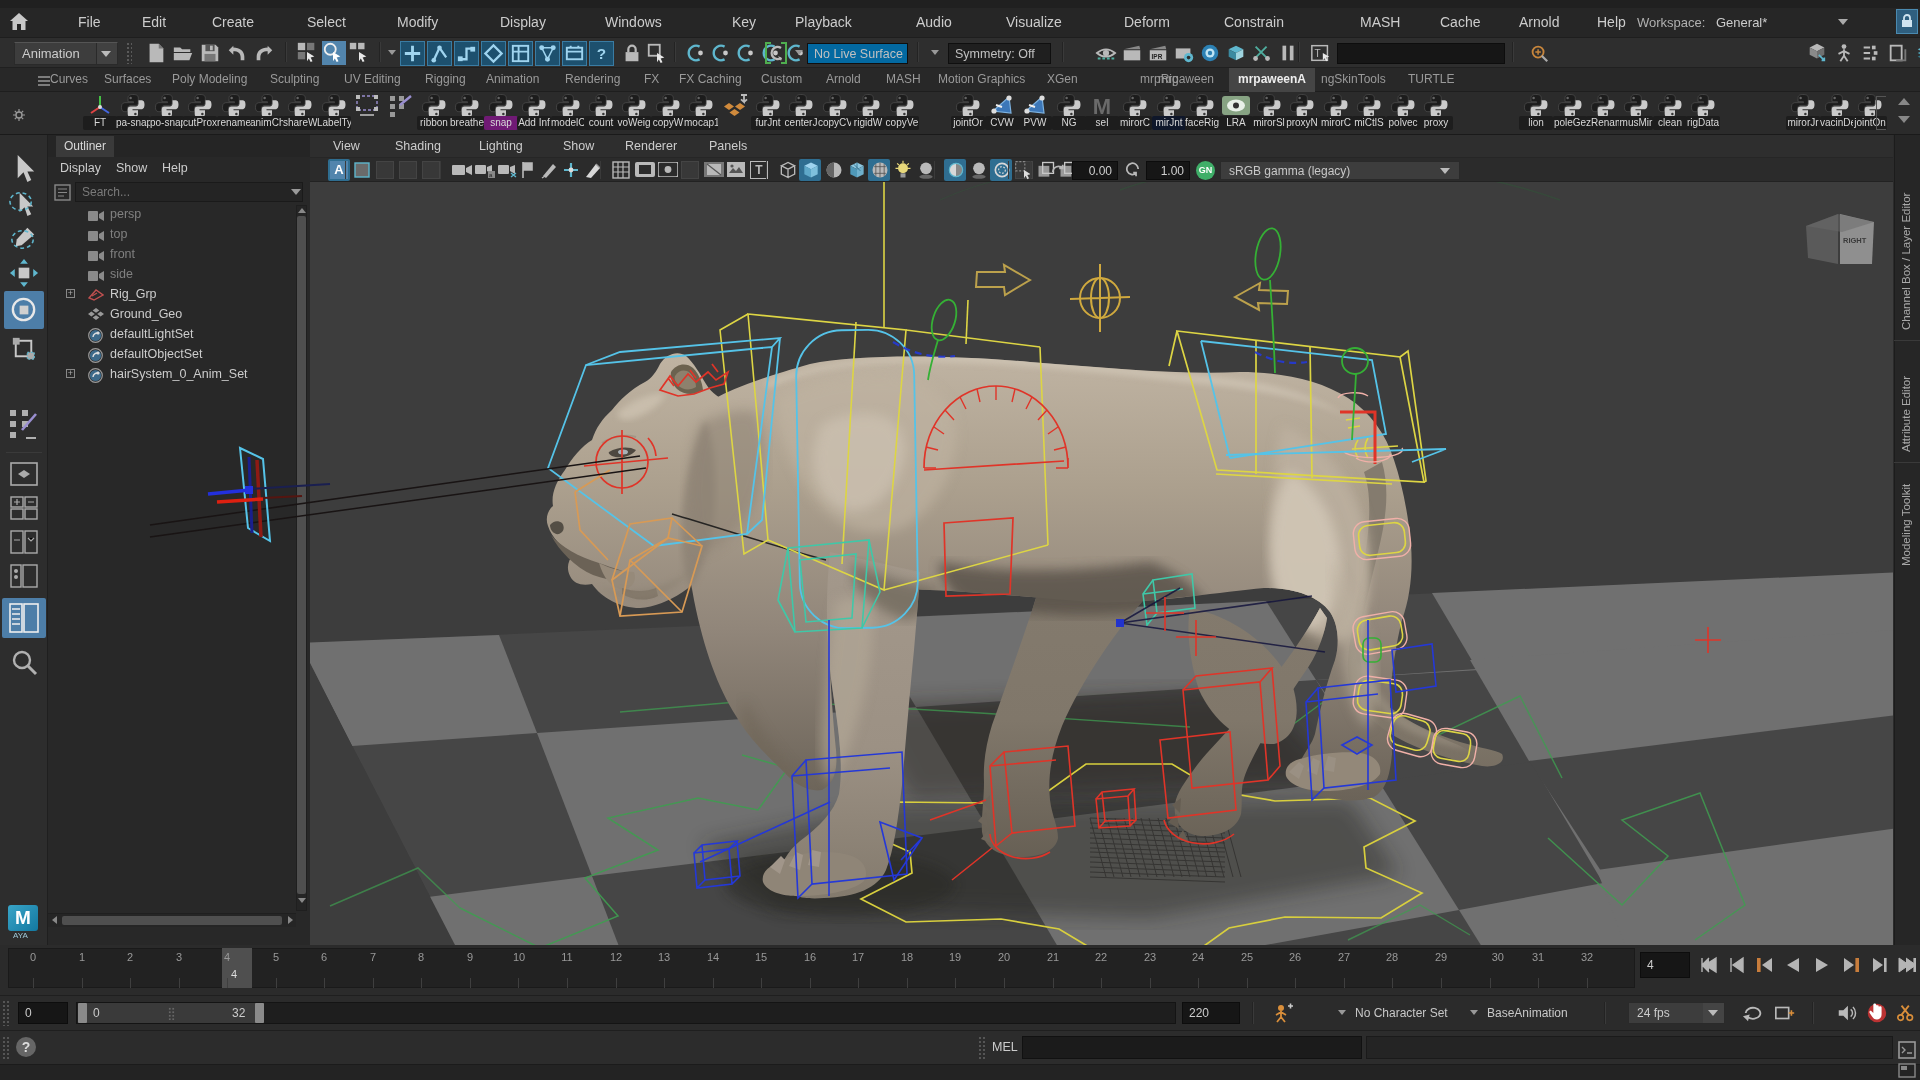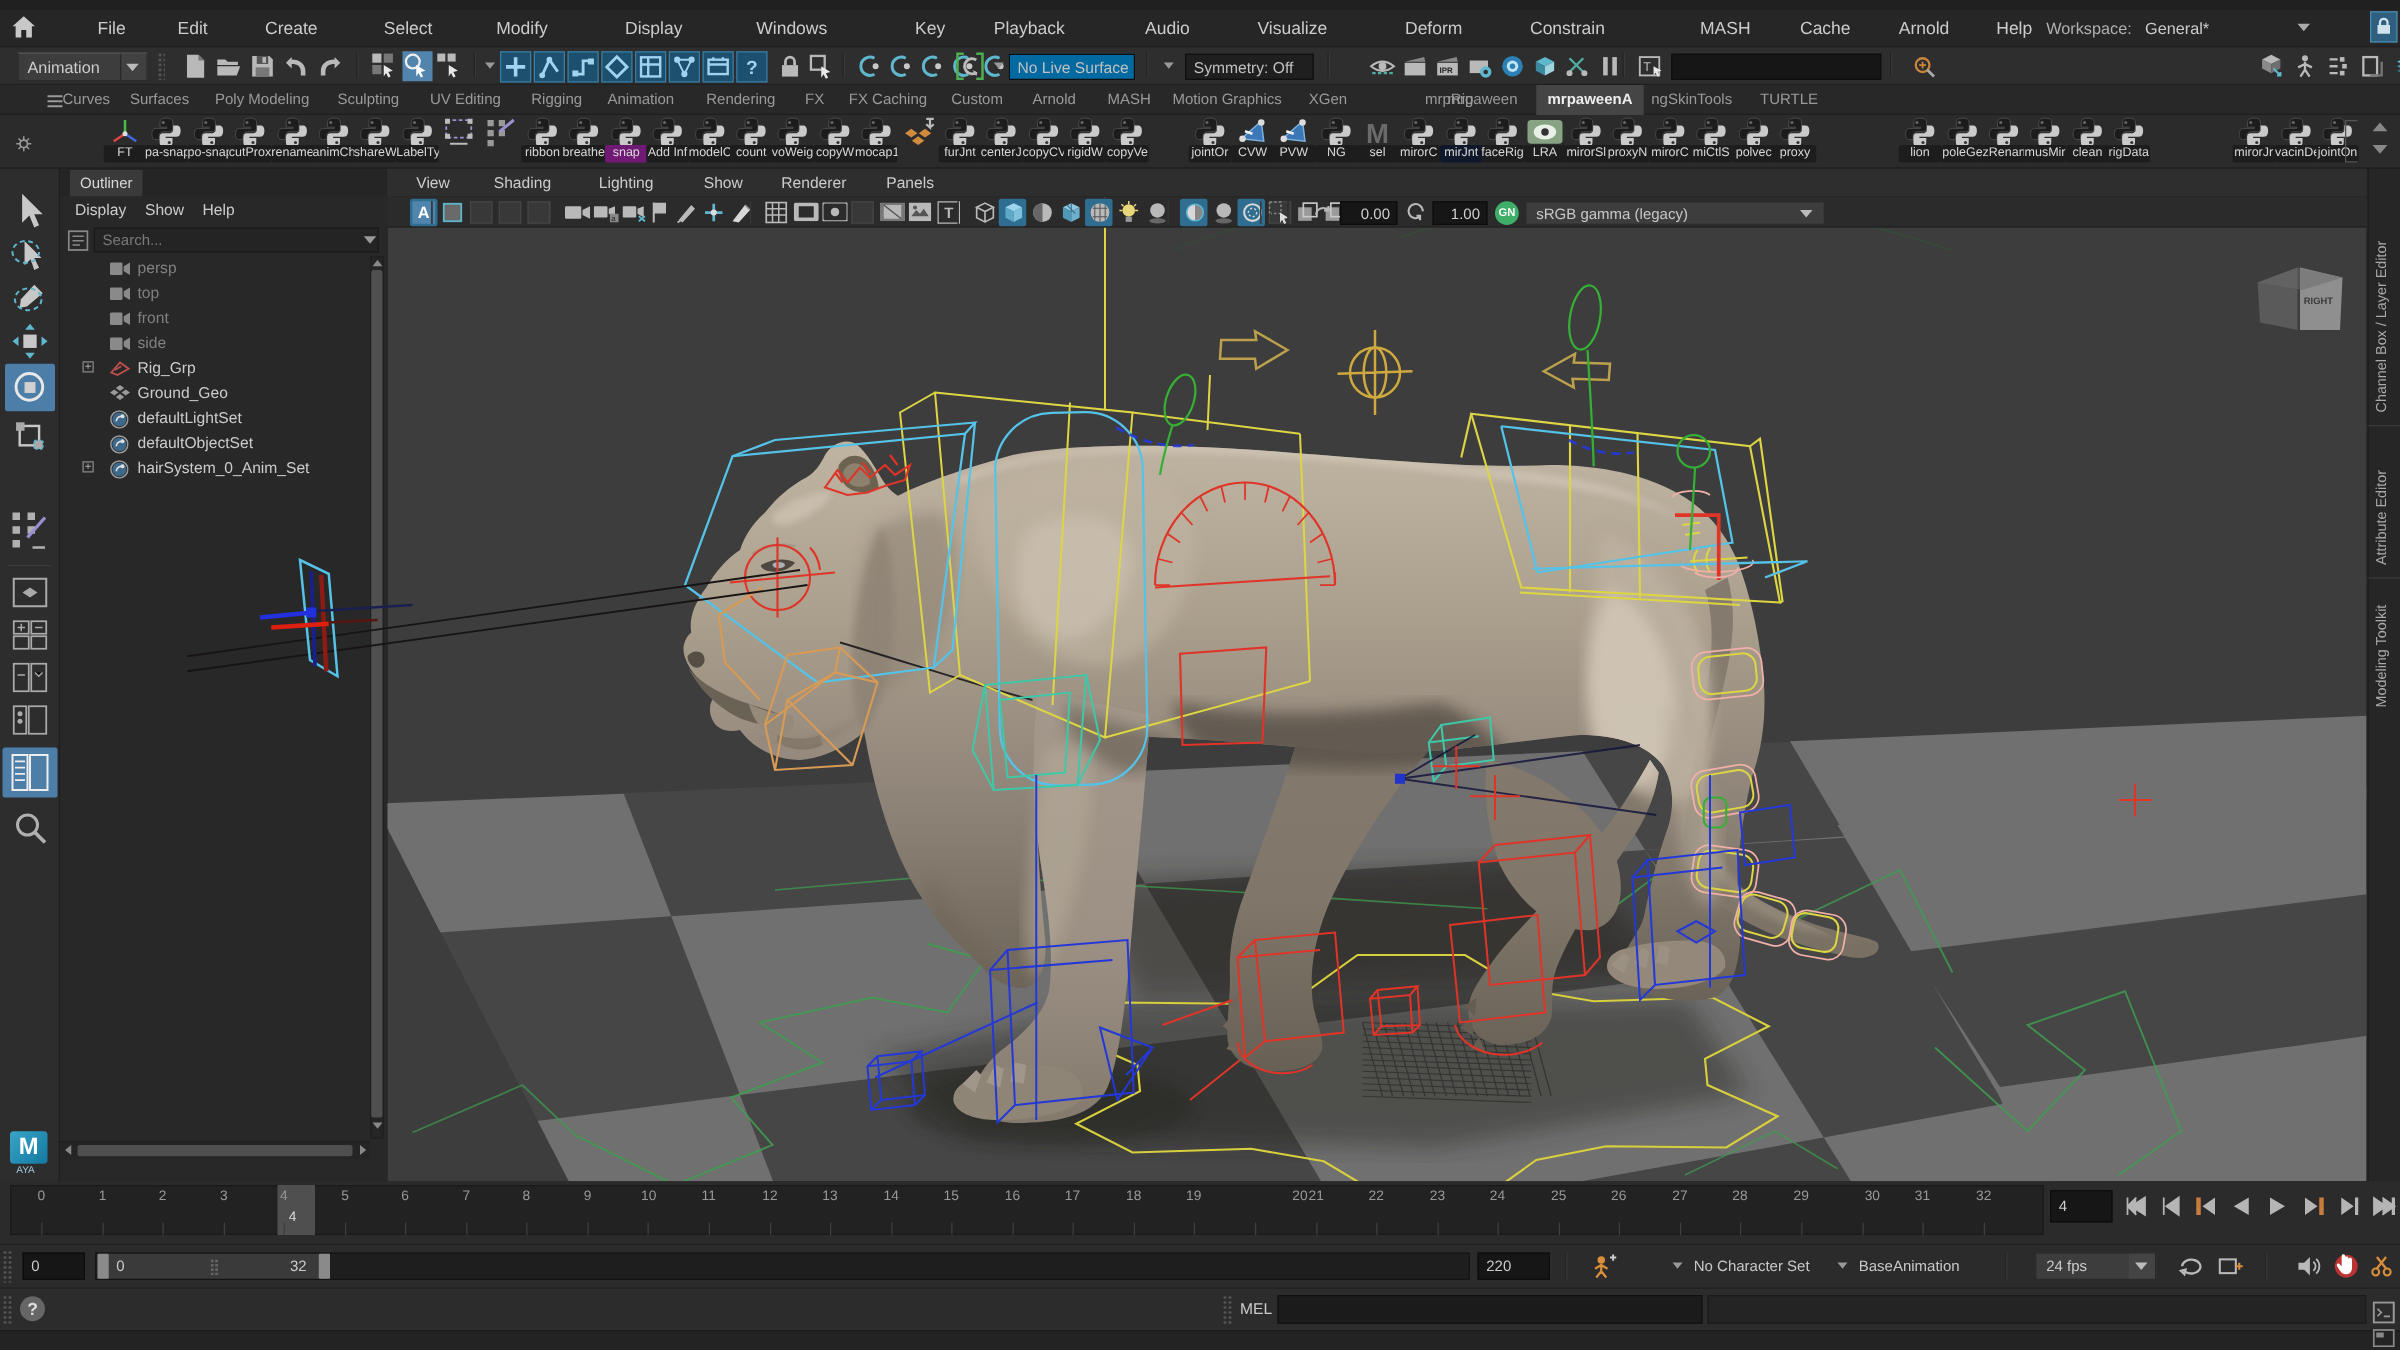--- a/index.html
+++ b/index.html
@@ -1146,21 +1146,21 @@
     <div class="abs" style="left:746px;top:951px;width:30px;text-align:center;font-size:11px;color:#999;">15</div>
     <div class="abs" style="left:761px;top:978px;width:1px;height:10px;background:#3f3f3f;"></div>
     <div class="abs" style="left:795px;top:951px;width:30px;text-align:center;font-size:11px;color:#999;">16</div>
     <div class="abs" style="left:810px;top:978px;width:1px;height:10px;background:#3f3f3f;"></div>
     <div class="abs" style="left:843px;top:951px;width:30px;text-align:center;font-size:11px;color:#999;">17</div>
     <div class="abs" style="left:858px;top:978px;width:1px;height:10px;background:#3f3f3f;"></div>
     <div class="abs" style="left:892px;top:951px;width:30px;text-align:center;font-size:11px;color:#999;">18</div>
     <div class="abs" style="left:907px;top:978px;width:1px;height:10px;background:#3f3f3f;"></div>
     <div class="abs" style="left:940px;top:951px;width:30px;text-align:center;font-size:11px;color:#999;">19</div>
     <div class="abs" style="left:955px;top:978px;width:1px;height:10px;background:#3f3f3f;"></div>
-    <div class="abs" style="left:1025px;top:951px;width:30px;text-align:center;font-size:11px;color:#999;">20</div>
+    <div class="abs" style="left:989px;top:951px;width:30px;text-align:center;font-size:11px;color:#999;">20</div>
     <div class="abs" style="left:1004px;top:978px;width:1px;height:10px;background:#3f3f3f;"></div>
     <div class="abs" style="left:1038px;top:951px;width:30px;text-align:center;font-size:11px;color:#999;">21</div>
     <div class="abs" style="left:1053px;top:978px;width:1px;height:10px;background:#3f3f3f;"></div>
     <div class="abs" style="left:1086px;top:951px;width:30px;text-align:center;font-size:11px;color:#999;">22</div>
     <div class="abs" style="left:1101px;top:978px;width:1px;height:10px;background:#3f3f3f;"></div>
     <div class="abs" style="left:1135px;top:951px;width:30px;text-align:center;font-size:11px;color:#999;">23</div>
     <div class="abs" style="left:1150px;top:978px;width:1px;height:10px;background:#3f3f3f;"></div>
     <div class="abs" style="left:1183px;top:951px;width:30px;text-align:center;font-size:11px;color:#999;">24</div>
     <div class="abs" style="left:1198px;top:978px;width:1px;height:10px;background:#3f3f3f;"></div>
     <div class="abs" style="left:1232px;top:951px;width:30px;text-align:center;font-size:11px;color:#999;">25</div>

